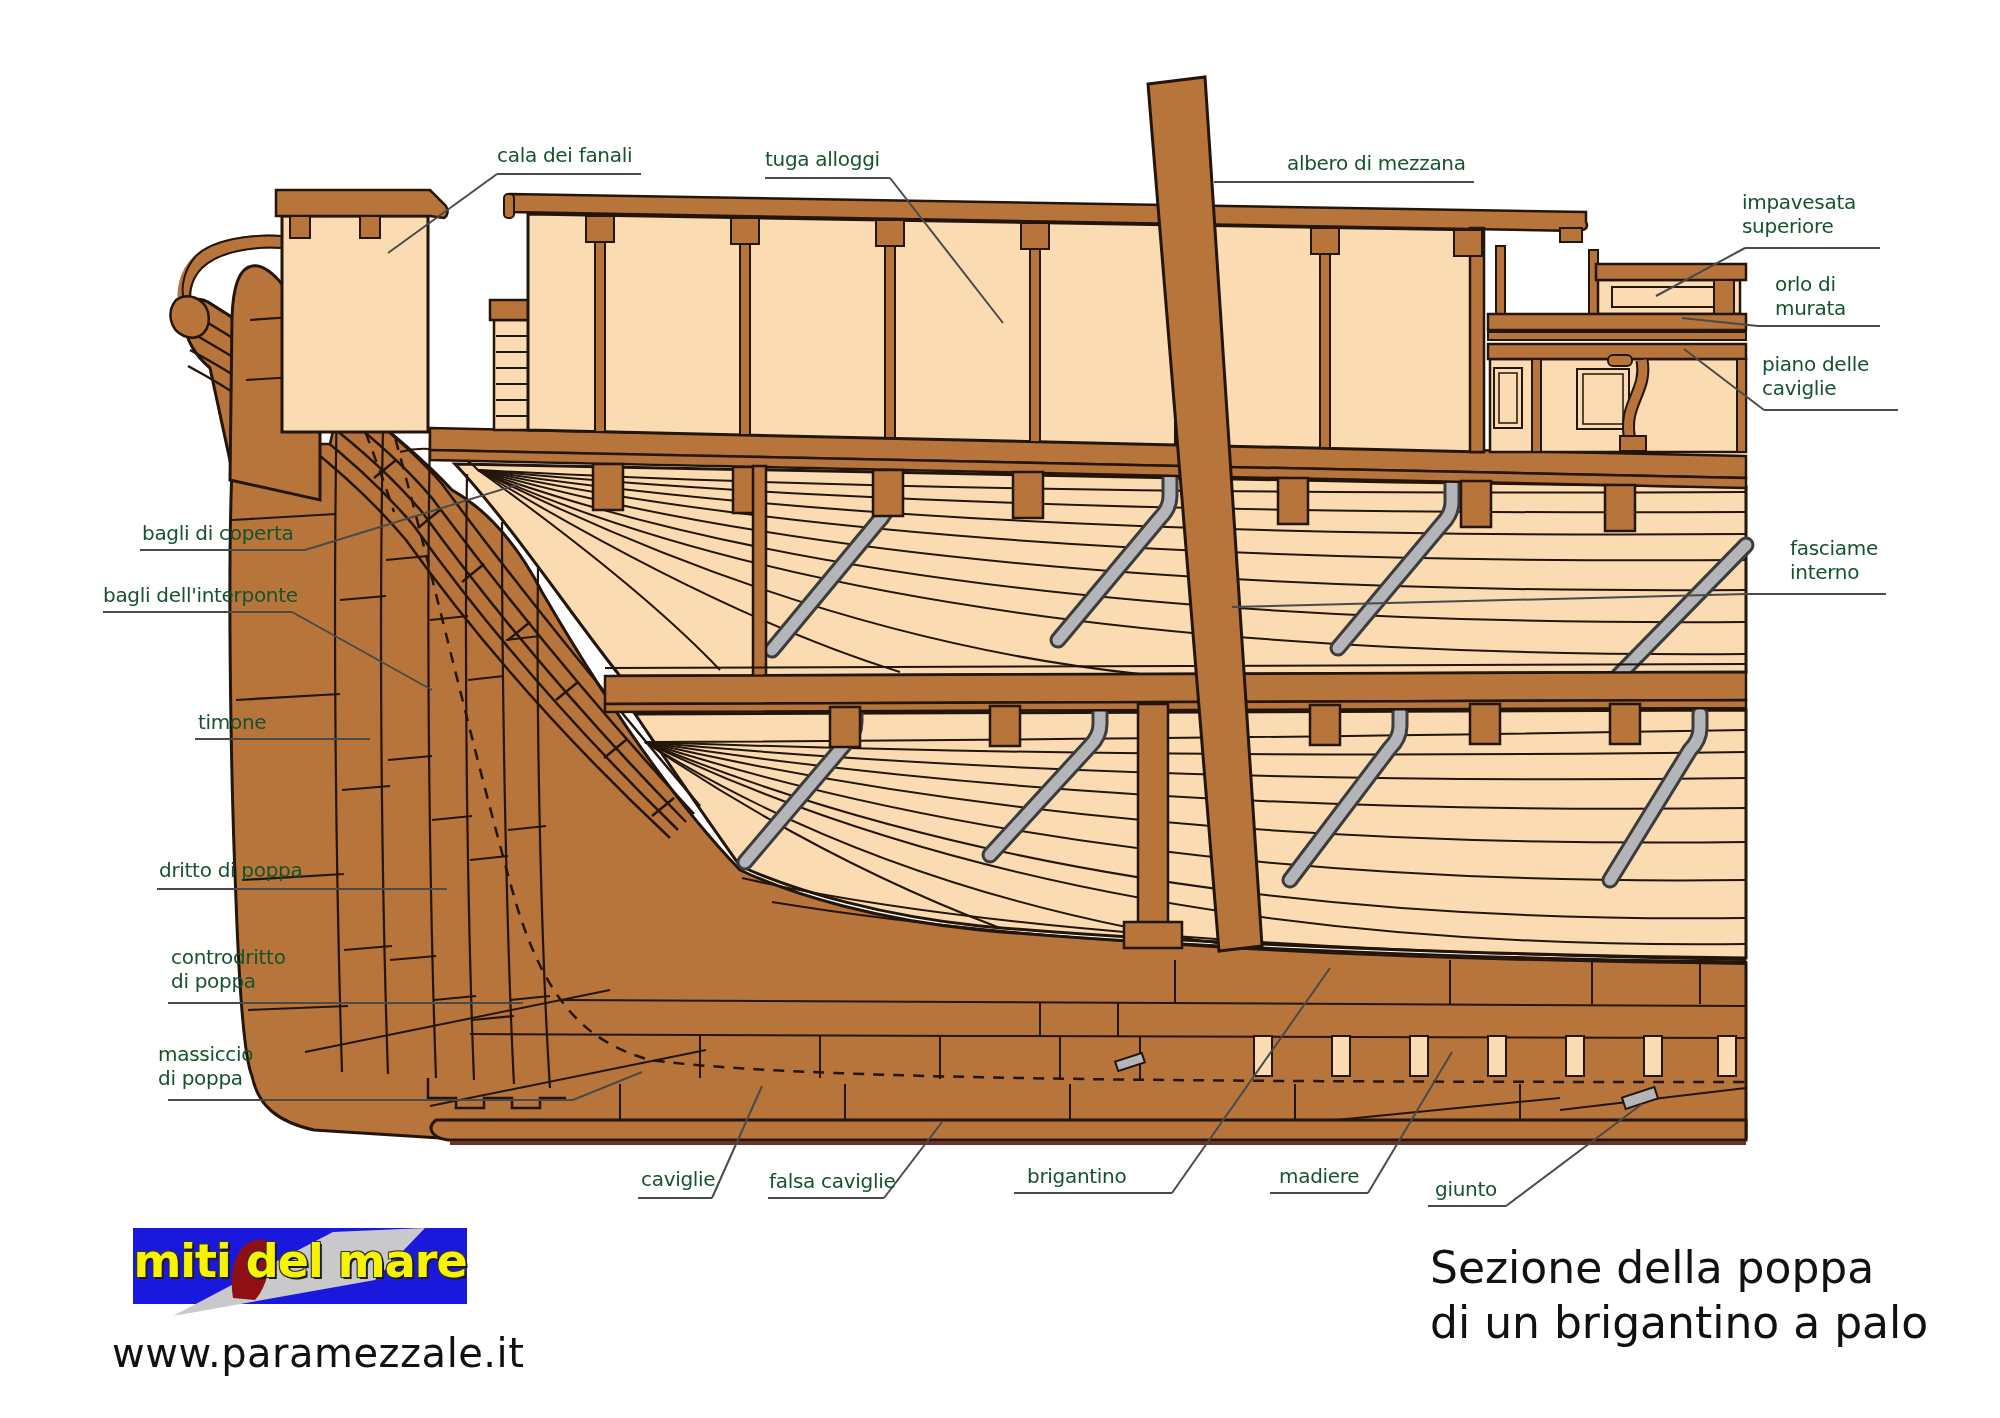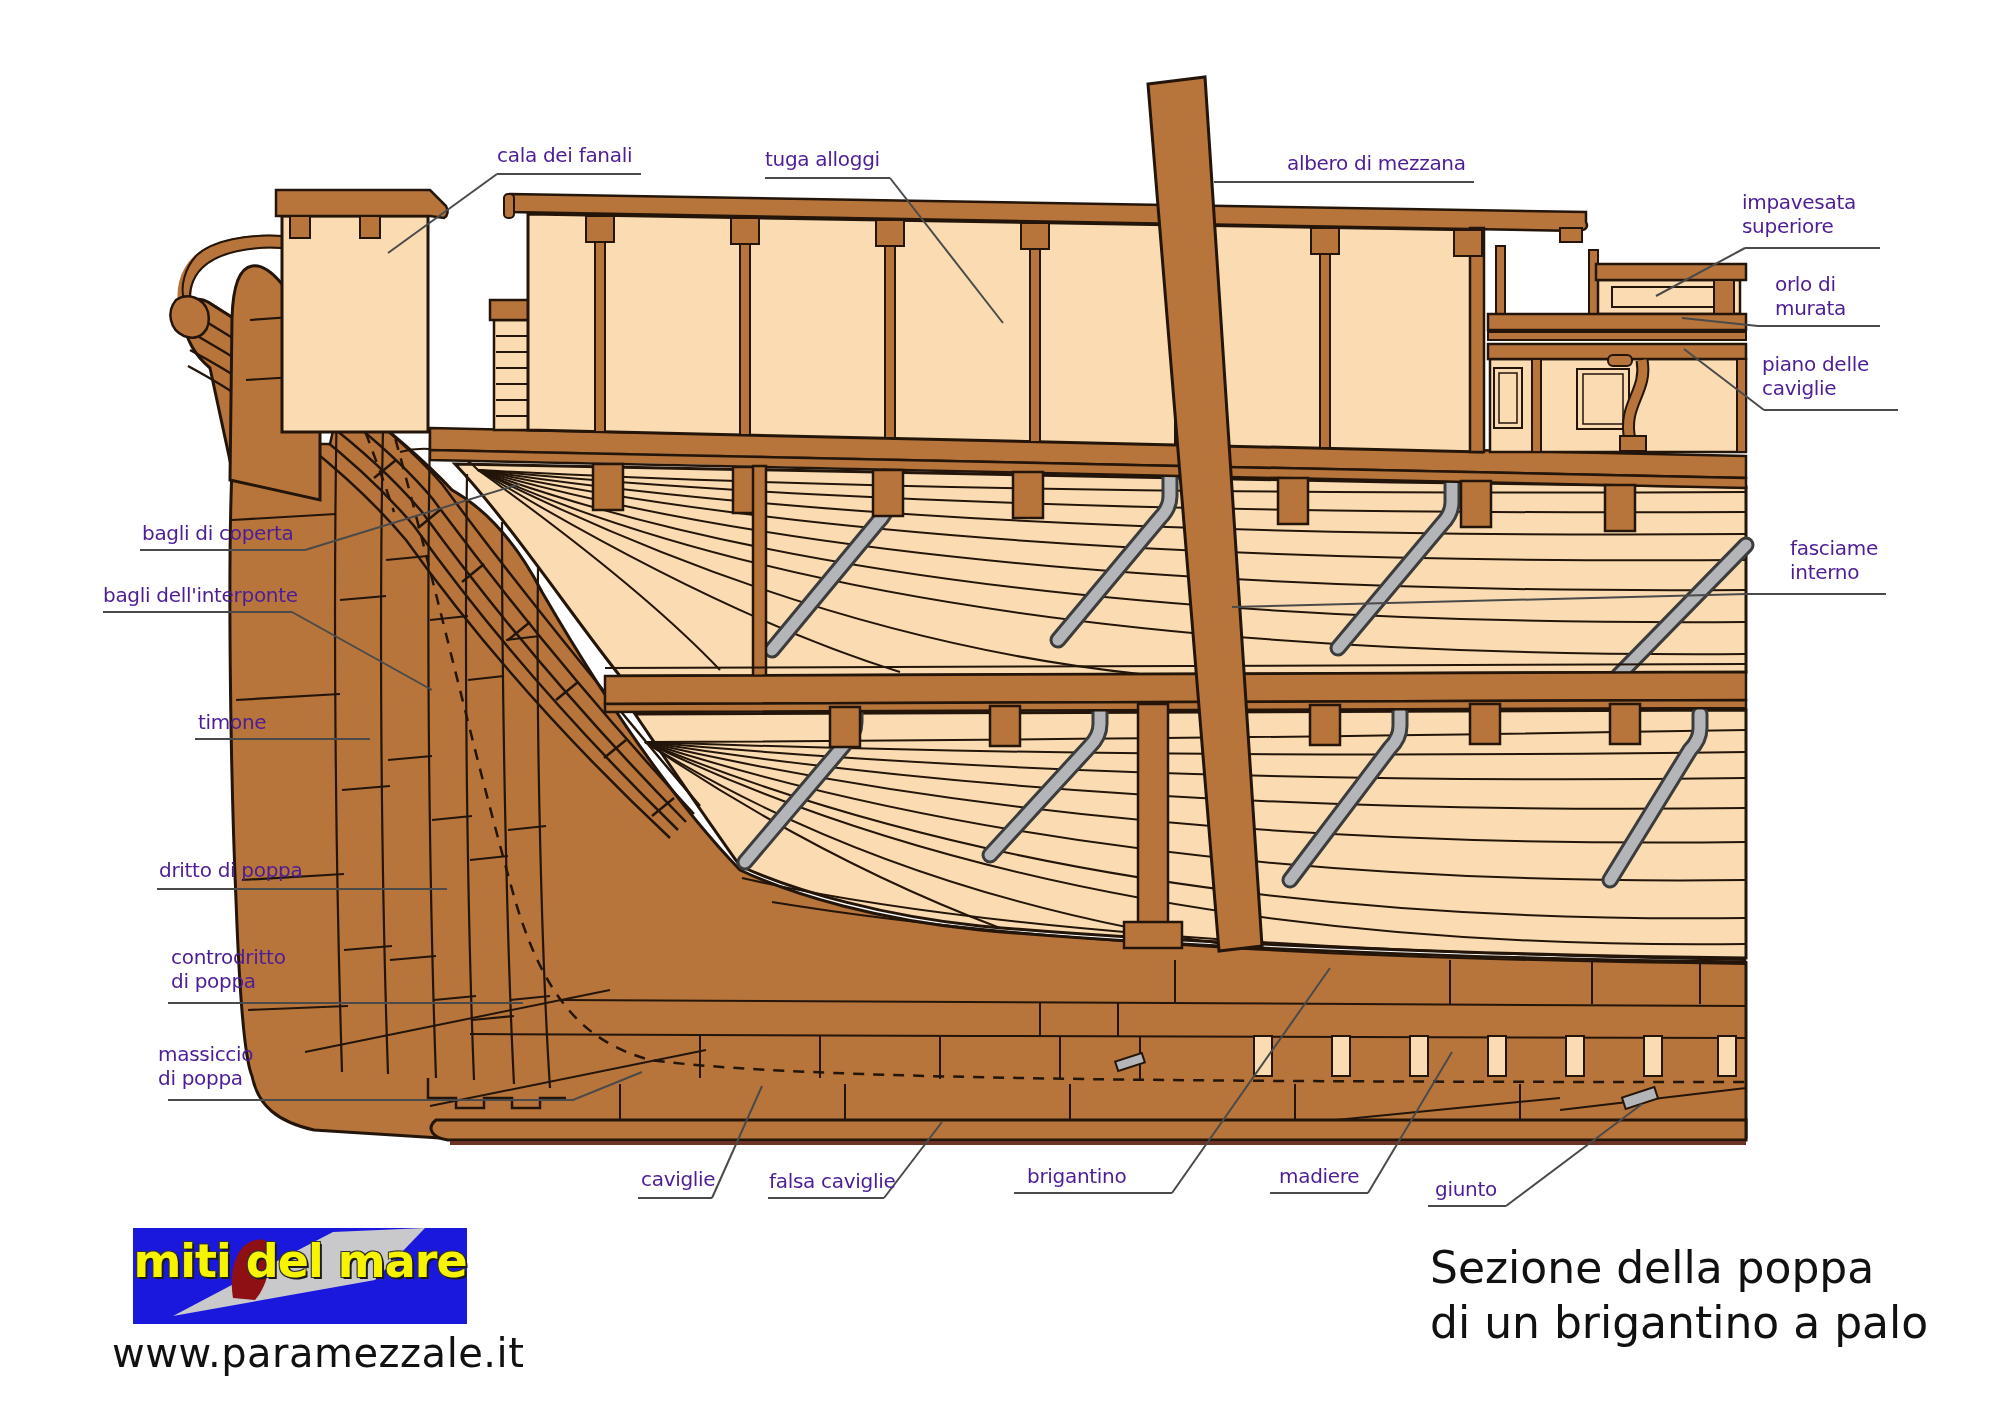--- a/index.html
+++ b/index.html
@@ -1,24 +1,24 @@
 <!DOCTYPE html>
 <html><head>
 <meta charset="utf-8">
 <style>
   html,body{margin:0;padding:0;background:#fff;}
   .stage{position:relative;width:2000px;height:1418px;background:#ffffff;overflow:hidden;
          font-family:"DejaVu Sans","Liberation Sans",sans-serif;}
   .stage svg.draw{position:absolute;left:0;top:0;}
-  .lbl{position:absolute;font-size:20px;line-height:1.22;color:#4c1d95;
+  .lbl{position:absolute;font-size:20px;line-height:1.22;color:#14532d;
        letter-spacing:-0.3px;white-space:pre-line;}
   .lbl.ctr{}
   .title{position:absolute;left:1430px;top:1240px;font-size:44px;line-height:1.25;
          color:#111;white-space:pre-line;}
-  .logo{position:absolute;left:133px;top:1228px;width:334px;height:96px;background:#1b18dd;}
+  .logo{position:absolute;left:133px;top:1228px;width:334px;height:76px;background:#1b18dd;}
   .logo svg{position:absolute;left:0;top:0;}
   .logo .logo-text{position:absolute;left:0;top:6px;width:100%;text-align:center;
        font-size:46px;font-weight:bold;color:#f7f400;letter-spacing:-1px;
        text-shadow:2px 2px 0 #1a1a1a,-1px -1px 0 #333,1px -1px 0 #333,-1px 1px 0 #333;}
   .site{position:absolute;left:112px;top:1330px;font-size:40px;color:#111;
         text-decoration:none;letter-spacing:0.5px;}
 </style>
 </head>
 <body>
 

